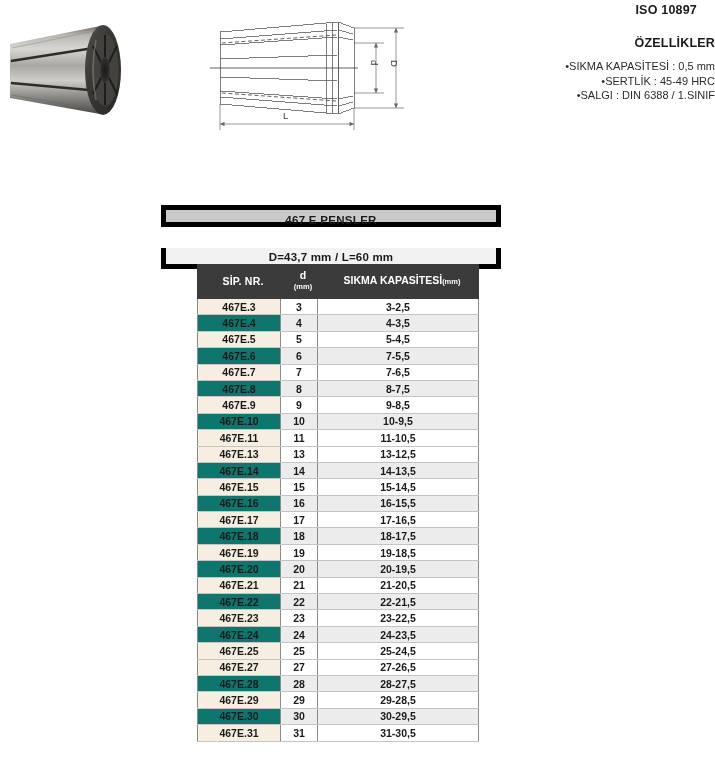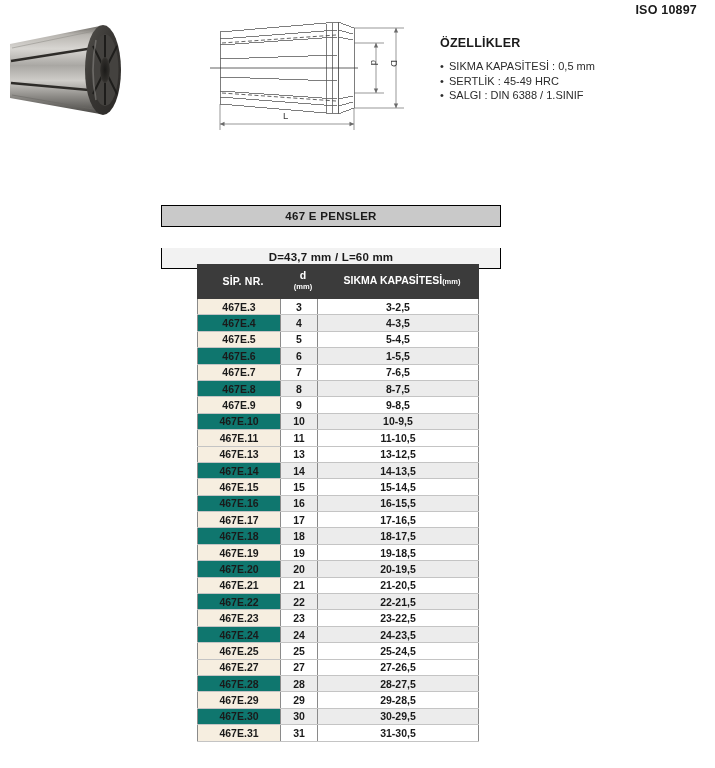--- a/index.html
+++ b/index.html
@@ -51,23 +51,24 @@
     position: absolute;
     font-size: 9.5px;
     color: #3b3b3b;
     font-family: "Liberation Sans", sans-serif;
   }
   .dim-vert { writing-mode: vertical-rl; text-orientation: mixed; }
 
   
   #spec-block {
     position: absolute;
-    left: 440px;
+    left: 465px;
     top: 36px;
     width: 250px;
+    text-align: right;
   }
   #spec-title {
     font-size: 12.5px;
     font-weight: bold;
     letter-spacing: 0.2px;
     margin: 0 0 9px 0;
     color: #1a1a1a;
   }
   .spec-item {
     font-size: 11px;
@@ -88,21 +89,21 @@
     position: absolute;
     left: 161px;
     top: 205px;
     width: 340px;
   }
   .title-bar {
     box-sizing: border-box;
     text-align: center;
     font-weight: bold;
     color: #1a1a1a;
-    border: 1px solid #000000;
+    border: 5px solid #000000;
   }
   #series-title-bar {
     height: 22px;
     line-height: 20px;
     font-size: 11.5px;
     letter-spacing: 0.3px;
     background: #c9c9c9;
   }
   #dimension-title-bar {
     height: 21px;
@@ -343,21 +344,21 @@
           <td class="cell-cap">4-3,5</td>
         </tr>
         <tr>
           <td class="cell-sip">467E.5</td>
           <td class="cell-d">5</td>
           <td class="cell-cap">5-4,5</td>
         </tr>
         <tr class="row-alt">
           <td class="cell-sip">467E.6</td>
           <td class="cell-d">6</td>
-          <td class="cell-cap">1-5,5</td>
+          <td class="cell-cap">7-5,5</td>
         </tr>
         <tr>
           <td class="cell-sip">467E.7</td>
           <td class="cell-d">7</td>
           <td class="cell-cap">7-6,5</td>
         </tr>
         <tr class="row-alt">
           <td class="cell-sip">467E.8</td>
           <td class="cell-d">8</td>
           <td class="cell-cap">8-7,5</td>

